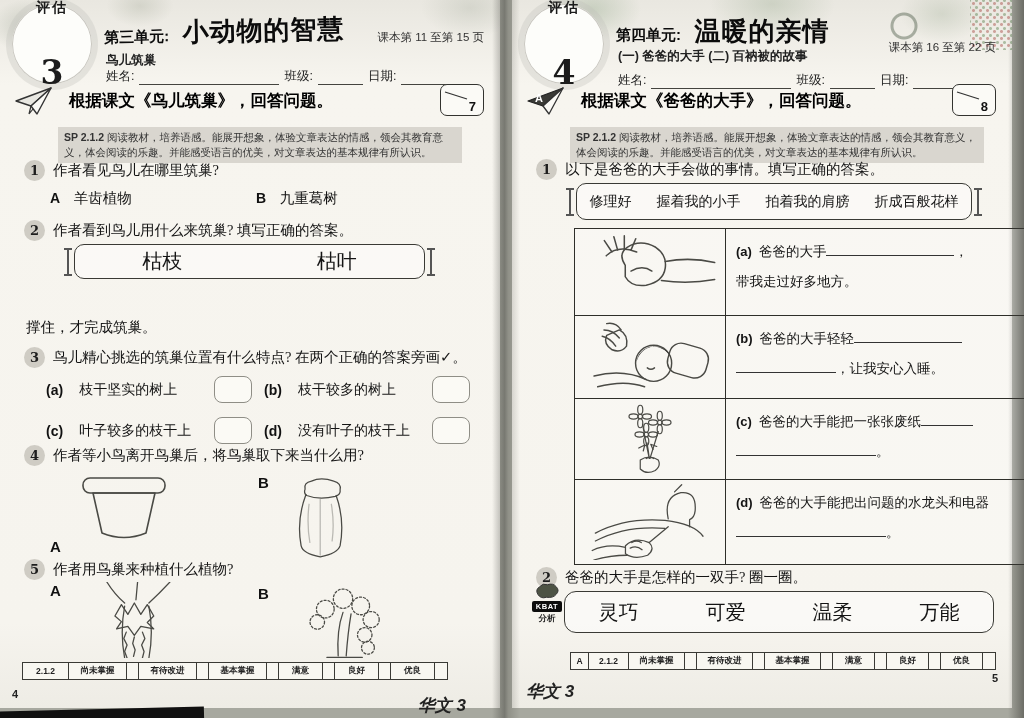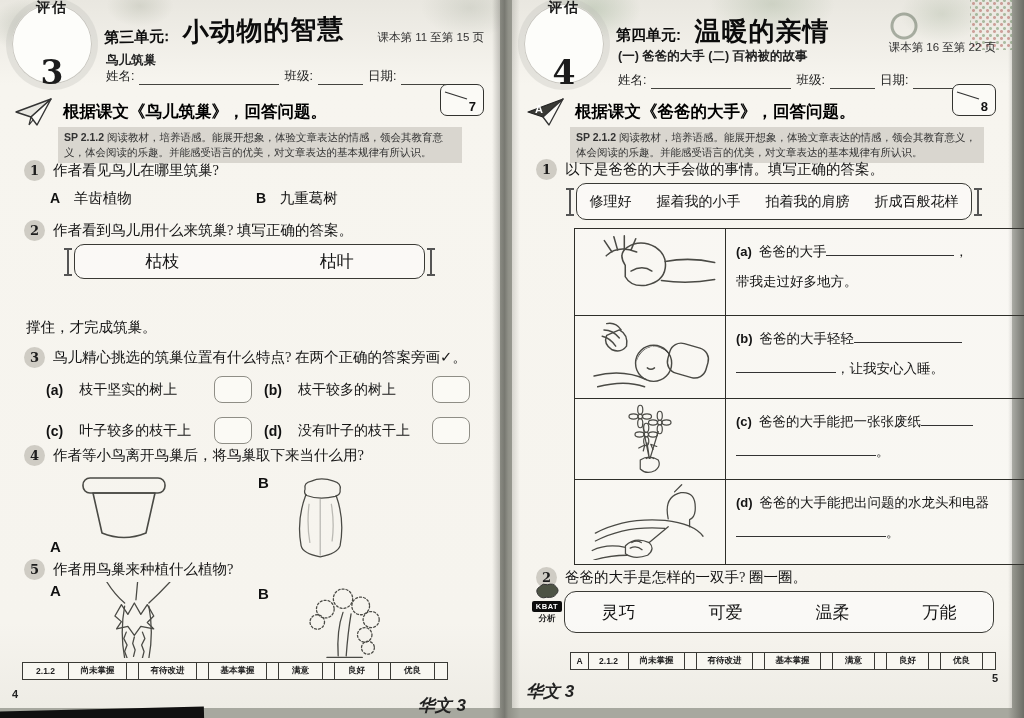--- a/index.html
+++ b/index.html
@@ -35,35 +35,35 @@
   .badge-num{font-weight:bold;font-size:33px;line-height:.95;color:#1b1b1b;font-family:"DejaVu Serif",serif;}
   .hdr{position:absolute;left:104px;top:14px;white-space:nowrap;transform:rotate(-1.2deg);}
   .page.right .hdr{transform:none;}
   .unit{font-weight:bold;font-size:15px;color:#0c0c0c;}
   .title{font-weight:bold;font-size:26px;color:#0c0c0c;margin-left:9px;letter-spacing:1px;}
   .sub{position:absolute;left:106px;top:52px;font-size:12.5px;font-weight:bold;color:#222;}
   .pagesref{position:absolute;right:16px;top:30px;font-size:11.5px;color:#333;}
   .page.right .pagesref{top:40px;}
   .namerow{position:absolute;left:106px;top:68px;font-size:12.5px;color:#222;display:flex;align-items:flex-end;gap:5px;white-space:nowrap;}
   .blank{display:inline-block;border-bottom:1.2px solid #44443f;height:12px;}
-  .instr{position:absolute;left:14px;top:97px;display:flex;align-items:center;gap:9px;}
+  .instr{position:absolute;left:14px;top:86px;display:flex;align-items:center;gap:15px;}
   .instr b{font-size:16.5px;color:#000;}
   .tab{position:absolute;right:16px;top:84px;width:42px;height:30px;border:1.6px solid #33332f;border-radius:7px;background:#fbfaf6;}
   .tab .num{position:absolute;right:7px;bottom:1px;font-weight:bold;font-size:13px;color:#111;}
   .sp{position:absolute;left:58px;top:127px;width:404px;background:#d9d6cf;color:#333;
       font-size:10.5px;line-height:1.45;padding:3px 6px;box-sizing:border-box;}
   .page.right .sp{width:414px;}
   .q{position:absolute;font-family:"Liberation Serif",serif;font-size:14.5px;color:#141414;display:flex;align-items:flex-start;gap:8px;}
   .qnum{flex:none;width:21px;height:21px;border-radius:50%;background:#cfccc4;color:#1d1d1d;font-weight:bold;
         display:inline-flex;align-items:center;justify-content:center;font-size:13px;font-family:"DejaVu Serif",serif;margin-top:-1px;}
   .opt{position:absolute;font-family:"Liberation Serif",serif;font-size:14.5px;color:#141414;}
   .opt b,.ol{font-family:"Liberation Sans",sans-serif;font-size:14px;margin-right:10px;color:#111;}
   .wb{position:absolute;display:flex;align-items:center;}
   .wbbox{flex:1;height:100%;border:1.5px solid #3a3a35;border-radius:10px;background:rgba(255,255,255,.45);
-         display:flex;align-items:center;justify-content:space-around;font-family:"Liberation Serif",serif;font-size:17px;color:#141414;}
+         display:flex;align-items:center;justify-content:space-around;font-family:"Liberation Serif",serif;font-size:20px;color:#141414;}
   .ibeam{width:2px;height:26px;background:#555;position:relative;margin:0 5px;flex:none;}
   .ibeam::before,.ibeam::after{content:"";position:absolute;left:-3px;width:8px;height:2px;background:#555;}
   .ibeam::before{top:-1px;}.ibeam::after{bottom:-1px;}
   .fill{position:absolute;font-family:"Liberation Serif",serif;font-size:14.5px;color:#141414;white-space:nowrap;}
   .bl{display:inline-block;border-bottom:1.1px solid #333;height:13px;}
   .q3grid{position:absolute;left:46px;top:376px;width:436px;display:grid;grid-template-columns:218px 218px;row-gap:14px;}
   .q3opt{display:flex;align-items:center;gap:6px;font-family:"Liberation Serif",serif;font-size:14px;color:#141414;}
   .chk{flex:none;width:36px;height:25px;border:1.7px solid #8f8e86;border-radius:8px;background:#fbfaf5;margin-left:auto;margin-right:12px;}
   .imgopt{position:absolute;}
   .imgopt b{font-family:"Liberation Sans",sans-serif;font-size:15px;color:#111;}

